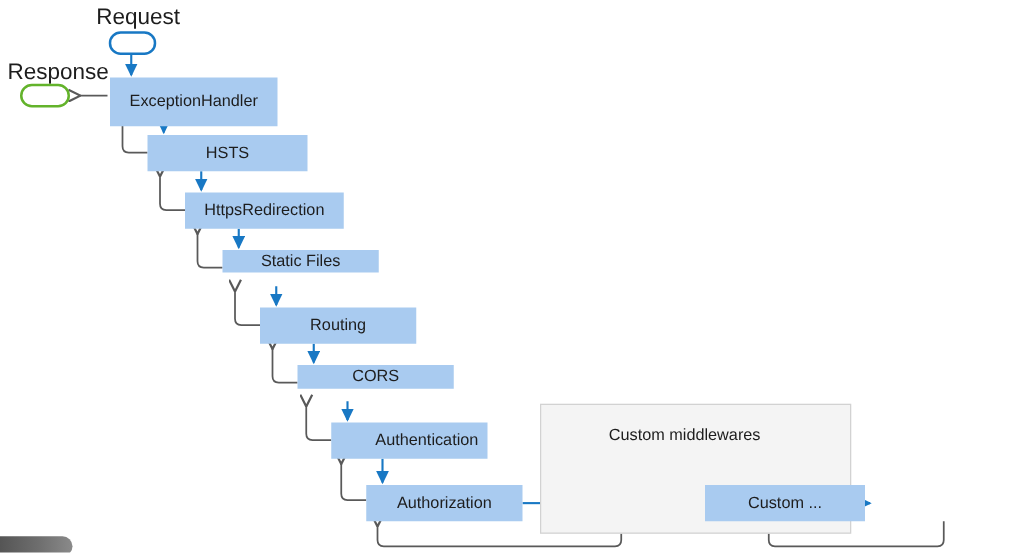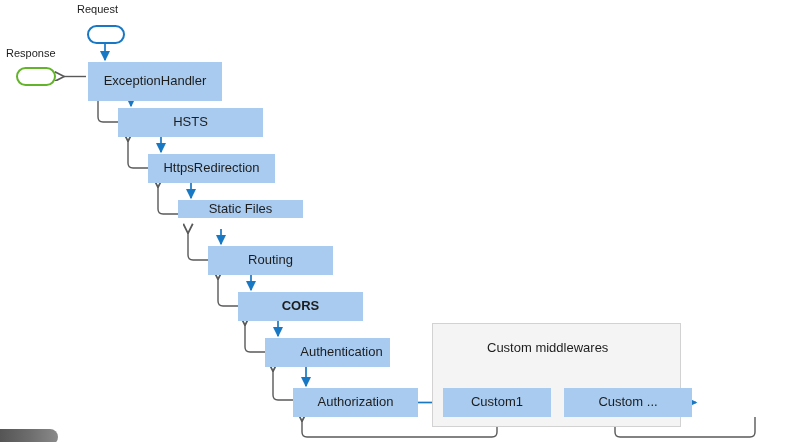--- a/index.html
+++ b/index.html
@@ -6,21 +6,21 @@
   body{width:809px;height:442px;position:relative;overflow:hidden;
        font-family:"Liberation Sans",sans-serif;color:#222222;}
   #canvas{position:absolute;left:0;top:0;width:809px;height:442px;}
   svg.layer{position:absolute;left:0;top:0;width:809px;height:442px;overflow:visible;}
   .node{position:absolute;box-sizing:border-box;display:flex;align-items:center;
         justify-content:center;background:#a9cbf0;color:#1d1d1d;font-size:13px;
         line-height:1.1;white-space:nowrap;}
   .pill{position:absolute;box-sizing:border-box;border-radius:999px;background:#ffffff;}
   .pill.req{border:2.4px solid #1878c4;}
   .pill.res{border:2.4px solid #63b32b;}
-  .caption{position:absolute;font-size:11px;color:#1d1d1d;white-space:nowrap;}
+  .caption{position:absolute;font-size:18px;color:#1d1d1d;white-space:nowrap;}
   .panel{position:absolute;box-sizing:border-box;background:#f4f4f4;border:1px solid #d2d2d2;}
   .panel-title{position:absolute;font-size:13px;color:#1d1d1d;white-space:nowrap;}
   .corner-chip{position:absolute;border-radius:0 12px 12px 0;
         background:linear-gradient(90deg,#4d4d4d 0%,#6e6e6e 60%,#8a8a8a 100%);}
 </style>
 </head>
 <body>
 
 <div id="canvas">
 
@@ -66,25 +66,24 @@
   <div class="panel" style="left:432px;top:323px;width:249px;height:104px;"></div>
   <div class="panel-title" style="left:487px;top:340px;">Custom middlewares</div>
 
   <div class="caption" style="left:77px;top:3px;">Request</div>
   <div class="pill req" style="left:87px;top:25px;width:38px;height:19px;"></div>
 
   <div class="caption" style="left:6px;top:47px;">Response</div>
   <div class="pill res" style="left:16px;top:67px;width:40px;height:19px;"></div>
 
   <div class="node" style="left:88px;top:62px;width:134px;height:39px;">ExceptionHandler</div>
-  <div class="node" style="left:118px;top:108px;width:145px;height:29px;text-align:center;">HSTS</div>
+  <div class="node" style="left:118px;top:108px;width:128px;height:29px;text-align:center;">HSTS</div>
   <div class="node" style="left:148px;top:154px;width:127px;height:29px;">HttpsRedirection</div>
   <div class="node" style="left:178px;top:200px;width:125px;height:18px;">Static Files</div>
   <div class="node" style="left:208px;top:246px;width:125px;height:29px;">Routing</div>
-  <div class="node" style="left:238px;top:292px;width:125px;height:29px;font-weight:bold;">CORS</div>
+  <div class="node" style="left:238px;top:292px;width:125px;height:19px;">CORS</div>
   <div class="node" style="left:265px;top:338px;width:125px;height:29px;padding-left:28px;">Authentication</div>
   <div class="node" style="left:293px;top:388px;width:125px;height:29px;">Authorization</div>
-  <div class="node" style="left:443px;top:388px;width:108px;height:29px;">Custom1</div>
   <div class="node" style="left:564px;top:388px;width:128px;height:29px;">Custom ...</div>
 
   <div class="corner-chip" style="left:-10px;top:429px;width:68px;height:16px;"></div>
 
 </div>
 
 </body></html>

